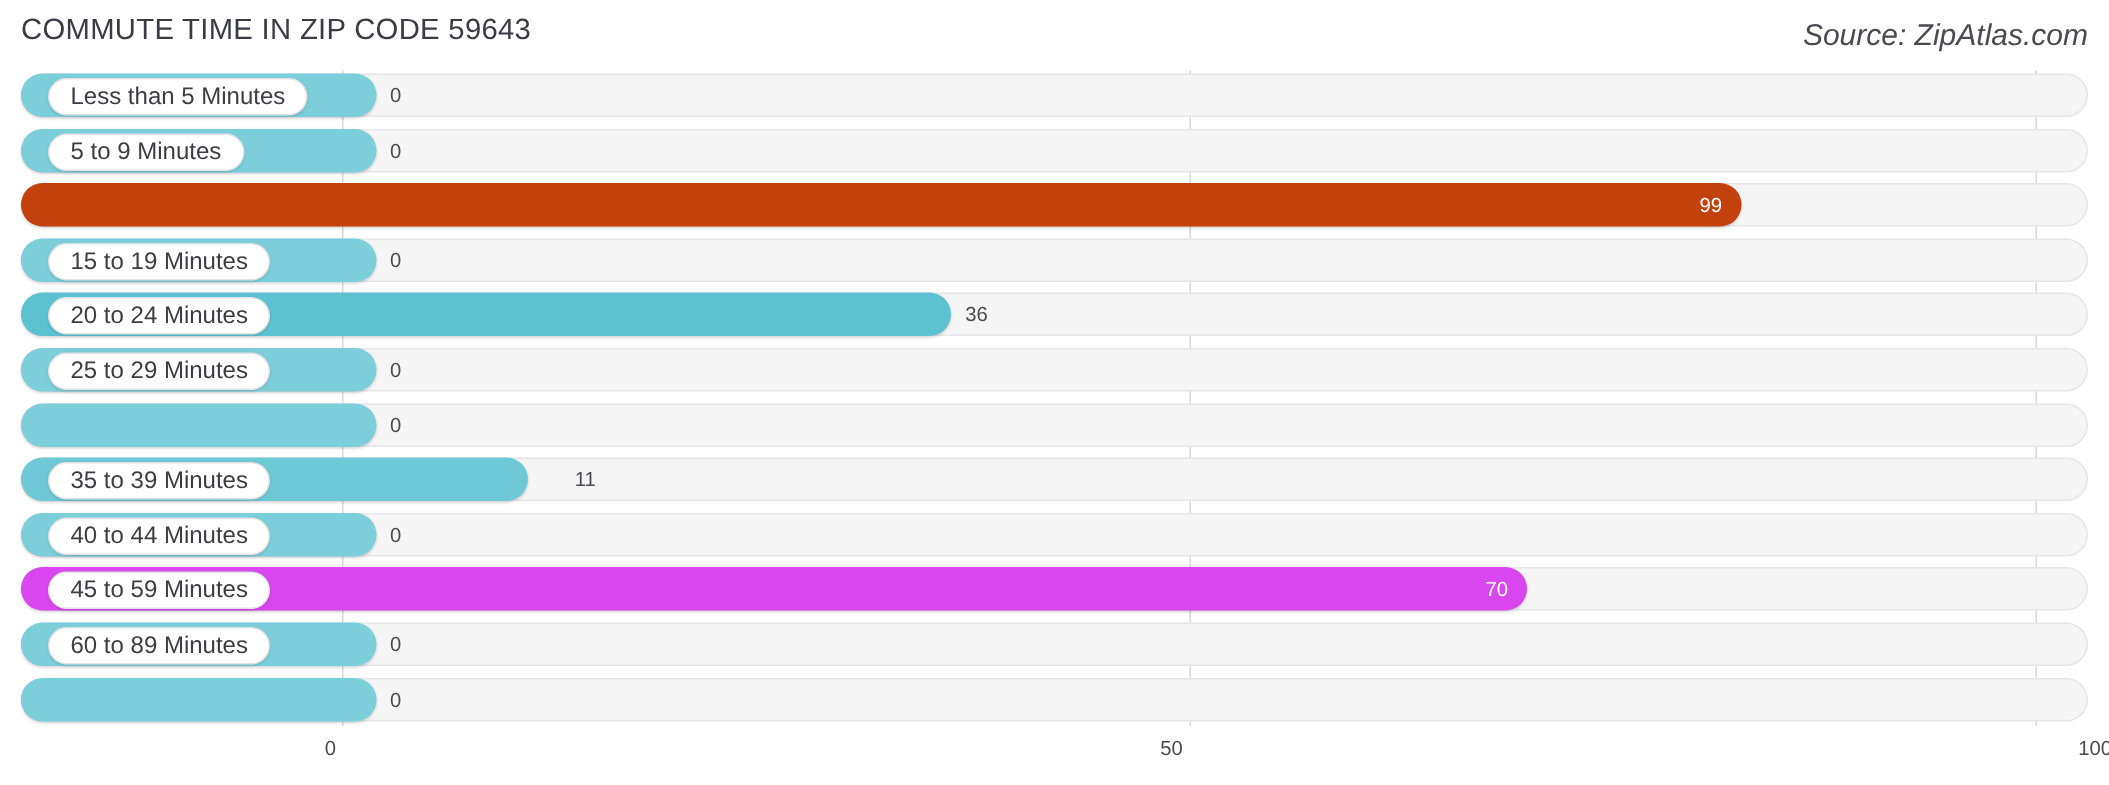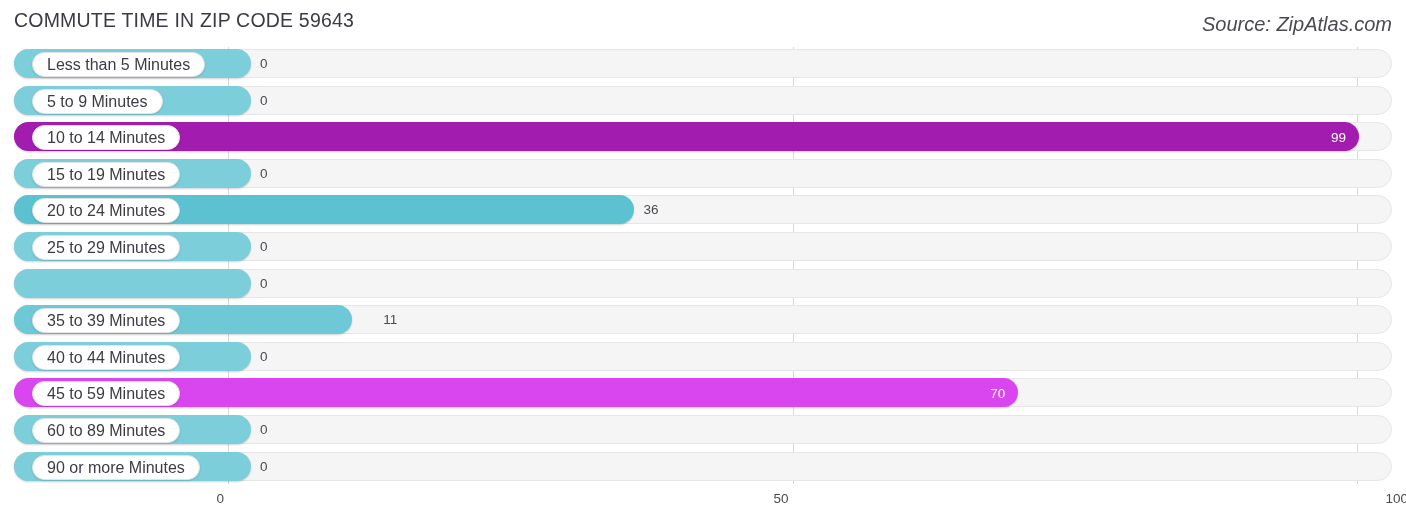--- a/index.html
+++ b/index.html
@@ -167,24 +167,23 @@
           <div class="label-pill">Less than 5 Minutes</div>
         </div>
         <div class="row">
           <div class="track"></div>
           <div class="bar" style="width: 237px; background: rgb(124, 206, 219);"></div>
           <span class="bar-value-out" style="left: 260px;">0</span>
           <div class="label-pill">5 to 9 Minutes</div>
         </div>
         <div class="row">
           <div class="track"></div>
-          <div class="bar" style="width: 1345px; background: #a21caf;">
+          <div class="bar" style="width: 1147px; background: #c2410c;">
             <span class="bar-value-in">99</span>
           </div>
-          <div class="label-pill">10 to 14 Minutes</div>
         </div>
         <div class="row">
           <div class="track"></div>
           <div class="bar" style="width: 237px; background: rgb(124, 206, 219);"></div>
           <span class="bar-value-out" style="left: 260px;">0</span>
           <div class="label-pill">15 to 19 Minutes</div>
         </div>
         <div class="row">
           <div class="track"></div>
           <div class="bar" style="width: 620.44px; background: rgb(92, 194, 209);"></div>
@@ -224,21 +223,20 @@
         <div class="row">
           <div class="track"></div>
           <div class="bar" style="width: 237px; background: rgb(124, 206, 219);"></div>
           <span class="bar-value-out" style="left: 260px;">0</span>
           <div class="label-pill">60 to 89 Minutes</div>
         </div>
         <div class="row">
           <div class="track"></div>
           <div class="bar" style="width: 237px; background: rgb(124, 206, 219);"></div>
           <span class="bar-value-out" style="left: 260px;">0</span>
-          <div class="label-pill">90 or more Minutes</div>
         </div>
       </div>
   </div>
 
   <div class="axis">
       <div class="axis-tick" style="left: 224px;">0</div>
       <div class="axis-tick" style="left: 788.5px;">50</div>
       <div class="axis-tick" style="left: 1408px;">100</div>
     </div>
 

